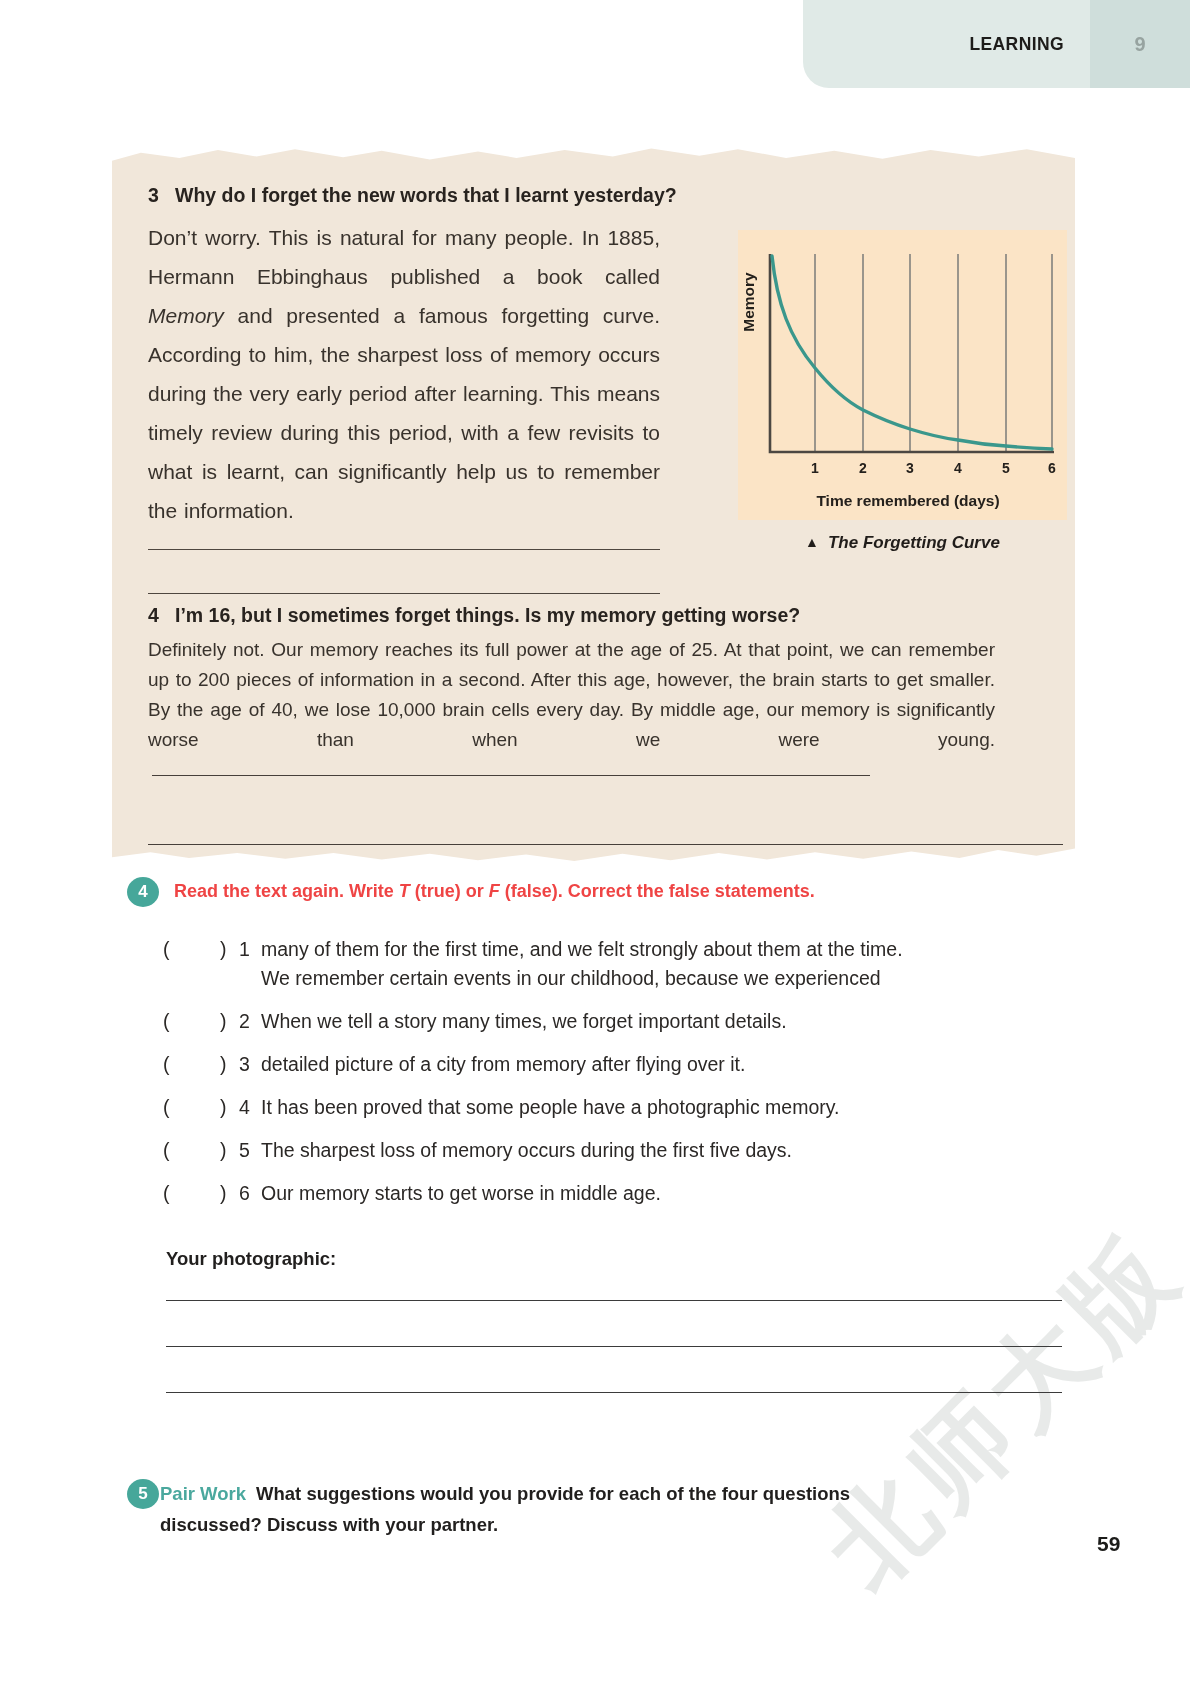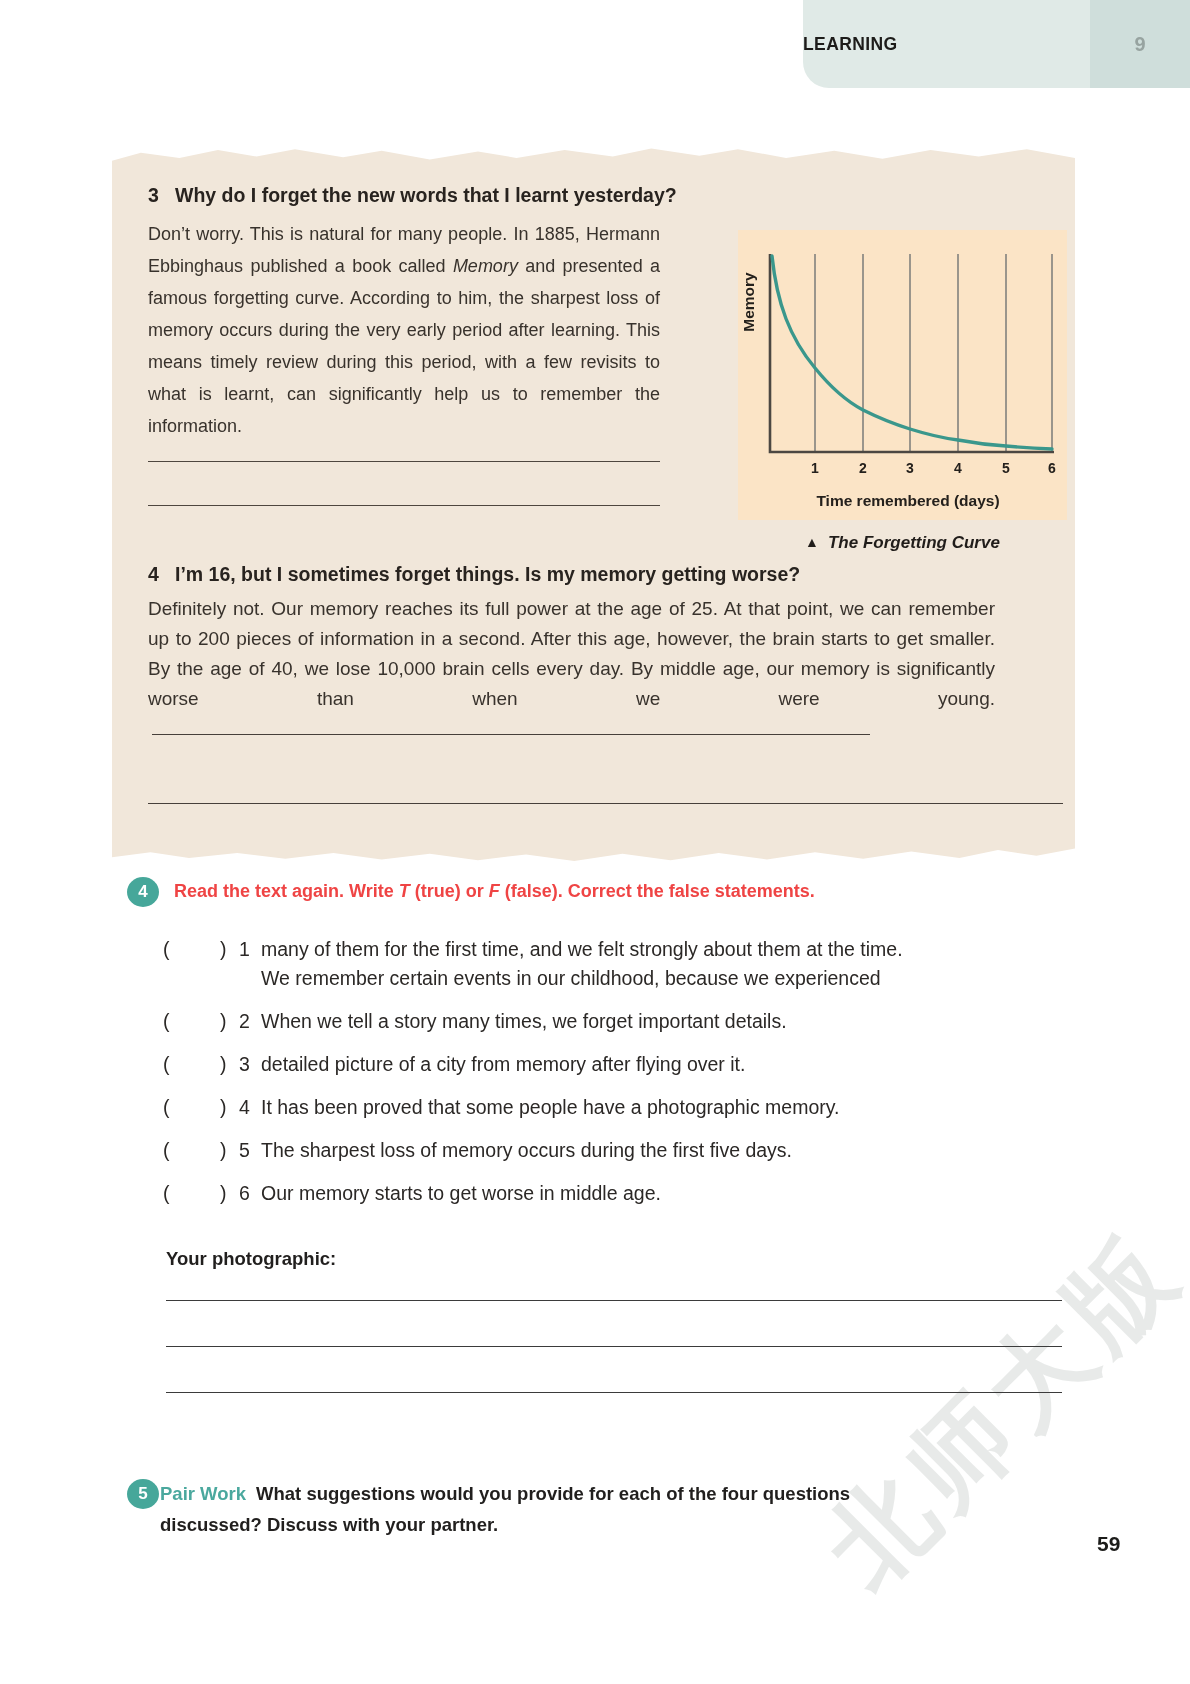--- a/index.html
+++ b/index.html
@@ -8,42 +8,42 @@
     position:relative; background:#ffffff; overflow:hidden;
     font-family:"Liberation Sans", sans-serif; color:#262422;
   }
 
   
   .unit-tab {
     position:absolute; top:0; right:0; width:387px; height:88px;
     background:#e0eae7; border-bottom-left-radius:26px;
     display:flex; align-items:stretch; overflow:hidden;
   }
-  .unit-tab-main { flex:1; display:flex; align-items:center; padding-right:26px; }
+  .unit-tab-main { flex:1; display:flex; align-items:center; justify-content:flex-end; padding-right:26px; }
   .unit-label { font-weight:bold; font-size:17.5px; letter-spacing:.4px; color:#1d1c1a; }
   .unit-num-box { width:100px; background:#cfdedb; display:flex; align-items:center; justify-content:center; }
   .unit-num { font-weight:bold; font-size:20px; color:#97a3a0; }
 
   
   .panel {
     position:absolute; left:112px; top:142px; width:963px; height:724px;
     background:#f1e7da; padding:38px 8px 0 36px; color:#38322c;
     clip-path: polygon(
       0% 2.6%, 3% 1.5%, 7% 2.2%, 11% 1.1%, 15% 2.0%, 19% 1.0%, 24% 2.1%, 28% 1.2%,
       33% 2.4%, 38% 1.3%, 42% 2.2%, 47% 1.1%, 52% 2.0%, 56% 0.9%, 61% 1.9%, 65% 1.0%,
       70% 2.2%, 75% 1.2%, 80% 2.3%, 85% 1.1%, 90% 2.0%, 95% 1.0%, 100% 2.2%,
       100% 97.6%, 96% 98.6%, 92% 97.8%, 88% 98.9%, 83% 98.0%, 78% 99.0%, 73% 98.1%,
       68% 99.1%, 63% 98.2%, 58% 99.2%, 53% 98.3%, 48% 99.3%, 43% 98.4%, 38% 99.2%,
       33% 98.3%, 28% 99.1%, 23% 98.2%, 18% 99.0%, 13% 98.2%, 8% 98.9%, 4% 98.1%, 0% 98.8%);
   }
   .q-title { display:flex; font-weight:bold; font-size:19.5px; color:#28231f; line-height:30px; }
   .q-num { width:27px; flex:0 0 27px; }
   .q3-flex { display:flex; margin-top:8px; }
   .q3-left { width:512px; flex:0 0 512px; margin-right:78px; }
-  .body-text { font-size:18px; line-height:32px; text-align:justify; word-spacing:1px; }
+  .body-text { font-size:21px; line-height:39px; text-align:justify; word-spacing:1px; }
   .blank { border-bottom:1.7px solid #4e463f; height:2px; }
   .q3-left .blank-1 { margin-top:18px; }
   .q3-left .blank-2 { margin-top:42px; }
 
   .chart-col { width:329px; flex:0 0 329px; margin-top:12px; text-align:center; }
   .chart-box { width:329px; height:290px; display:block; }
   .fig-caption { margin-top:13px; font-size:17px; color:#211d1a;text-align:center; }
   .fig-caption .marker { font-style:normal; font-size:14px; vertical-align:1px; margin-right:9px; }
   .fig-caption .cap { font-weight:bold; font-style:italic; }
 

